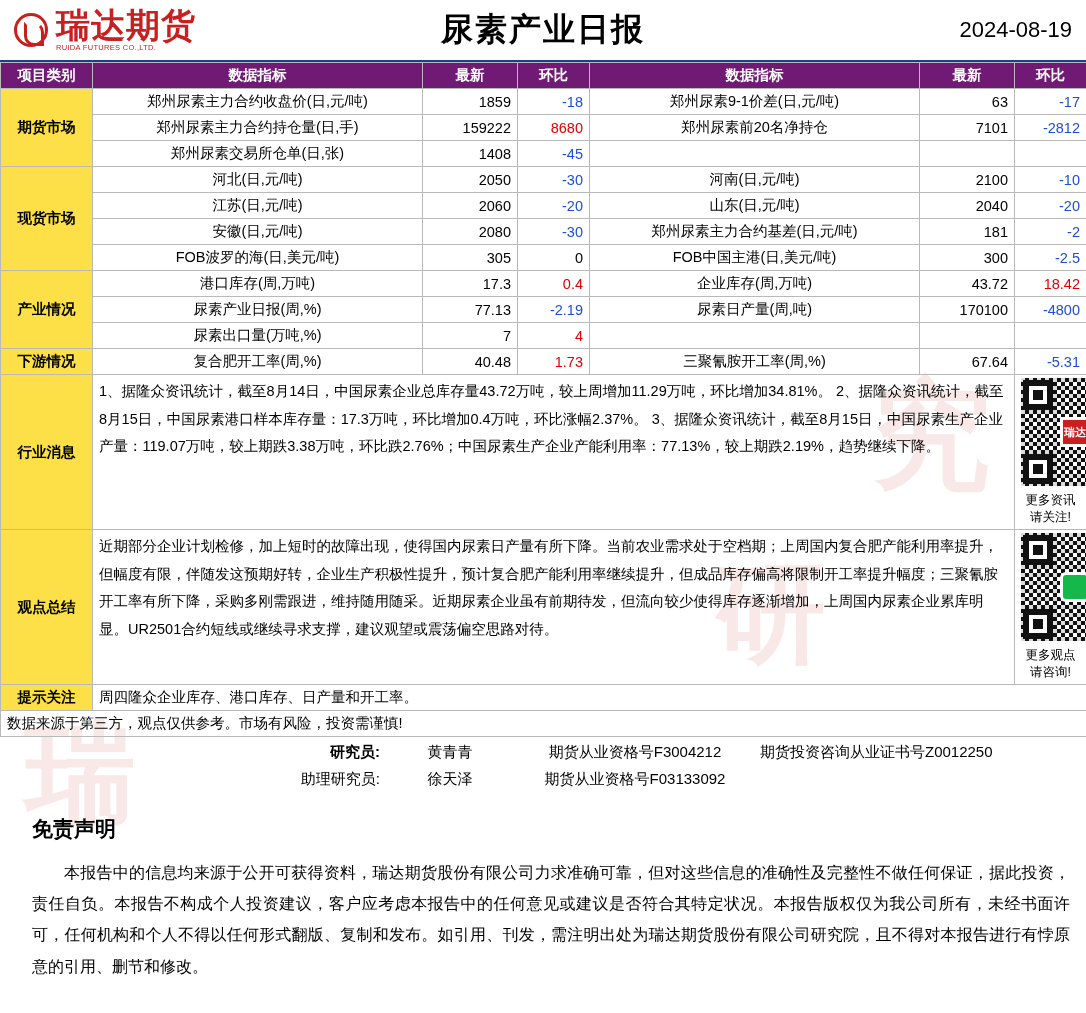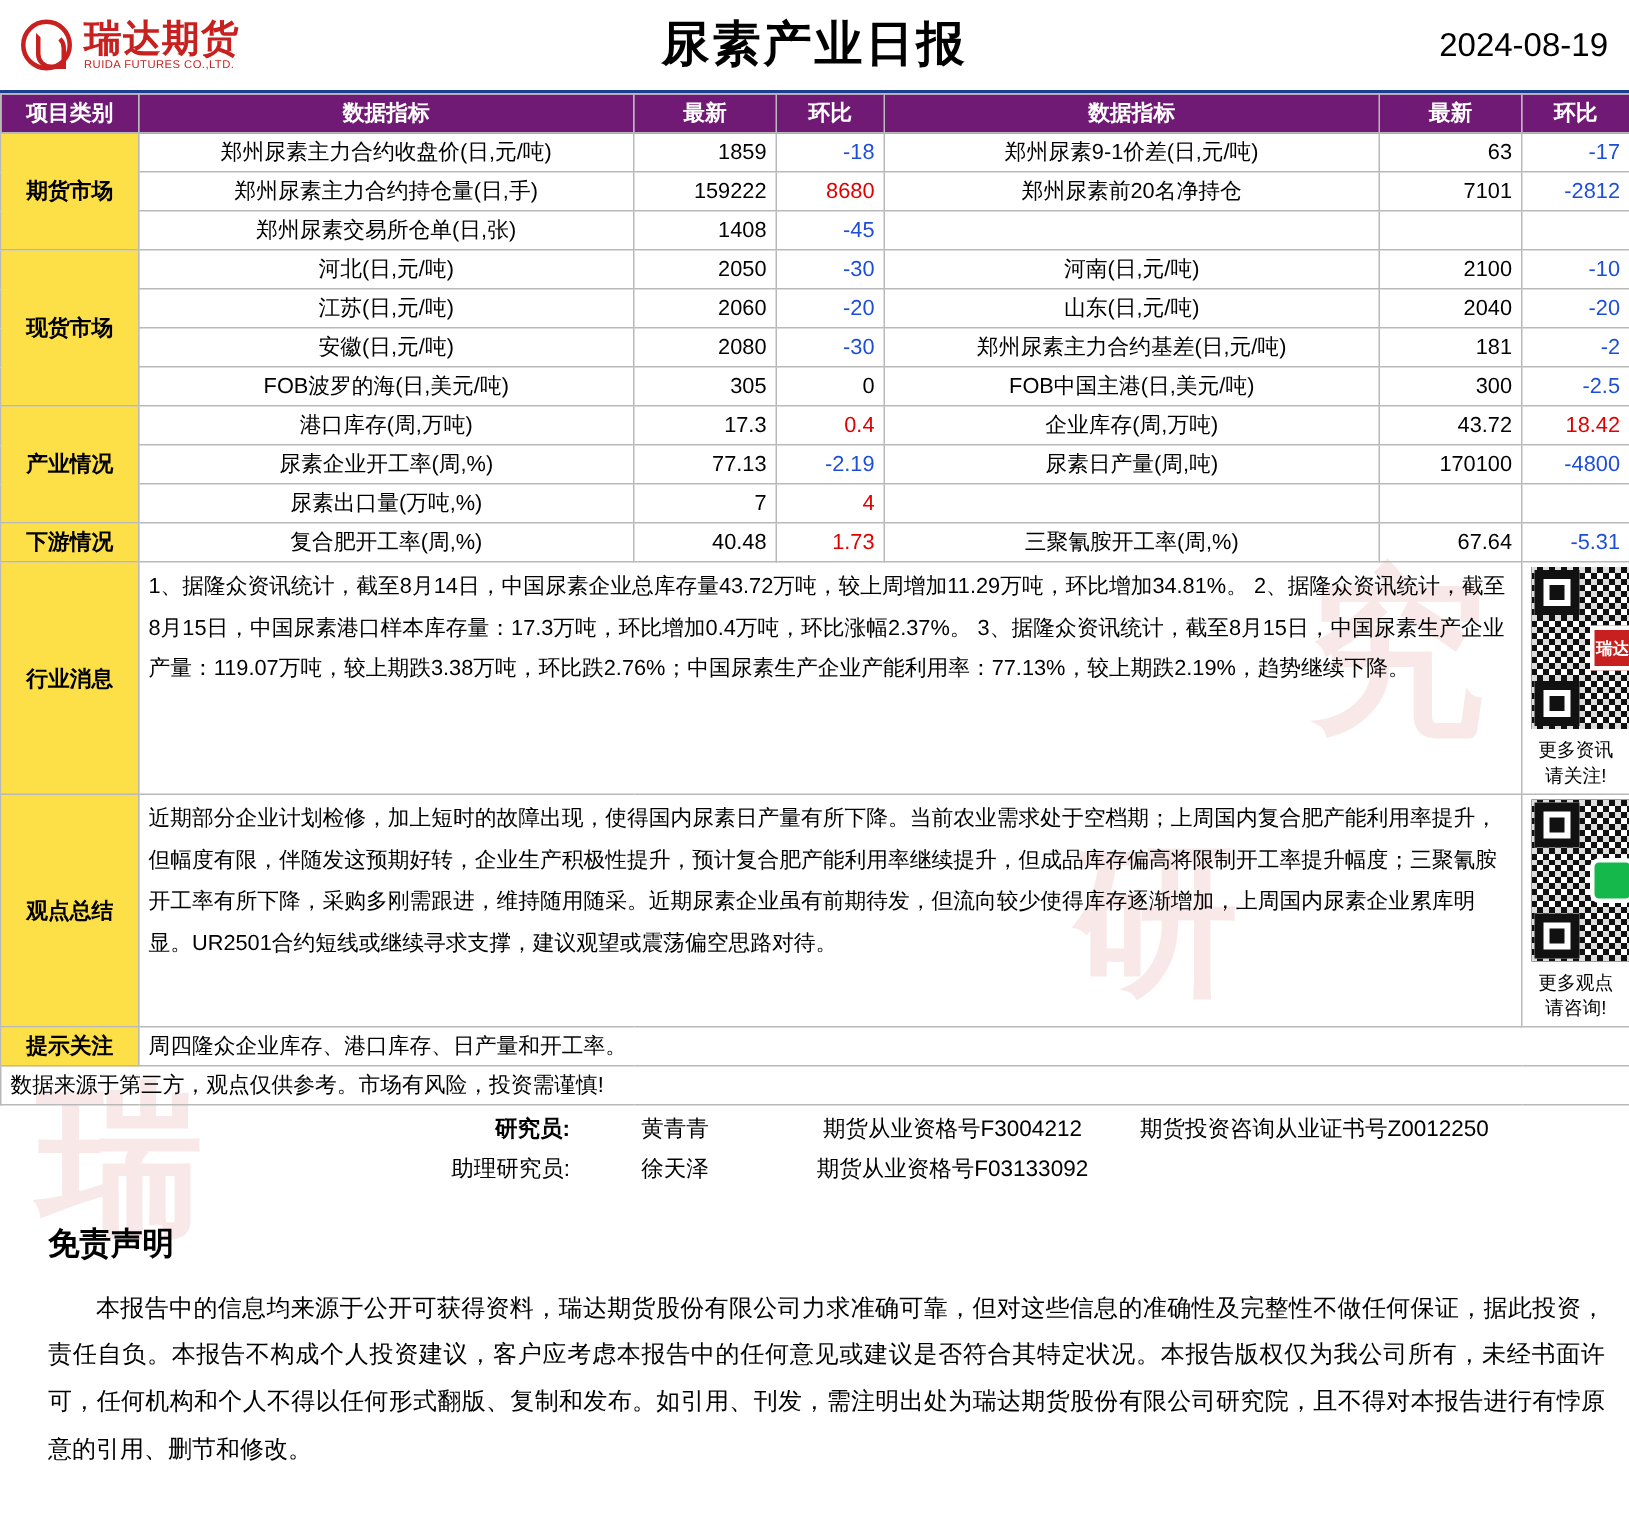--- a/index.html
+++ b/index.html
@@ -25,21 +25,21 @@
   .logo-mark {
     width: 34px; height: 34px; border-radius: 50%;
     border: 3px solid #c8201f; position: relative; margin-right: 8px;
   }
   .logo-mark::after {
     content: ""; position: absolute; left: 7px; top: 6px;
     width: 14px; height: 18px; border: 3px solid #c8201f;
     border-radius: 0 10px 0 10px; border-top-color: transparent;
   }
   .logo-text { line-height: 1.05; }
-  .logo-cn { font-size: 25px; font-weight: bold; color: #c8201f; letter-spacing: 1px; }
+  .logo-cn { font-size: 34px; font-weight: bold; color: #c8201f; letter-spacing: 1px; }
   .logo-en { font-size: 7.5px; color: #c8201f; letter-spacing: .3px; }
   .doc-title {
     flex: 1; text-align: center; font-size: 32px; font-weight: bold;
     letter-spacing: 2px;
   }
   .doc-date { width: 200px; flex: 0 0 200px; text-align: right; font-size: 22px; }
 
   
   table.main { border-collapse: collapse; width: 1086px; table-layout: fixed; }
   table.main td, table.main th {
@@ -227,21 +227,21 @@
         <tr>
           <td class="cat" rowspan="3">产业情况</td>
           <td class="label">港口库存(周,万吨)</td>
           <td class="num">17.3</td>
           <td class="num pos">0.4</td>
           <td class="label">企业库存(周,万吨)</td>
           <td class="num">43.72</td>
           <td class="num pos">18.42</td>
         </tr>
         <tr>
-          <td class="label">尿素企业开工率(周,%)</td>
+          <td class="label">尿素产业日报(周,%)</td>
           <td class="num">77.13</td>
           <td class="num neg">-2.19</td>
           <td class="label">尿素日产量(周,吨)</td>
           <td class="num">170100</td>
           <td class="num neg">-4800</td>
         </tr>
         <tr>
           <td class="label">尿素出口量(万吨,%)</td>
           <td class="num">7</td>
           <td class="num pos">4</td>

